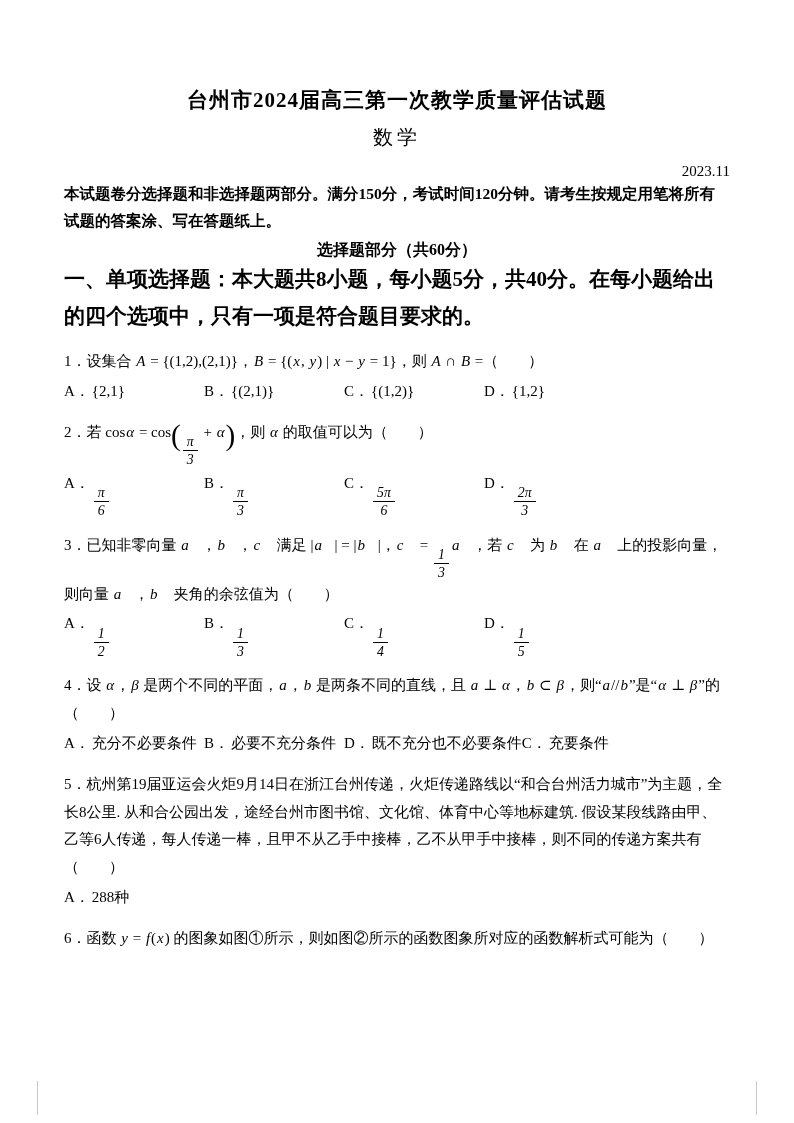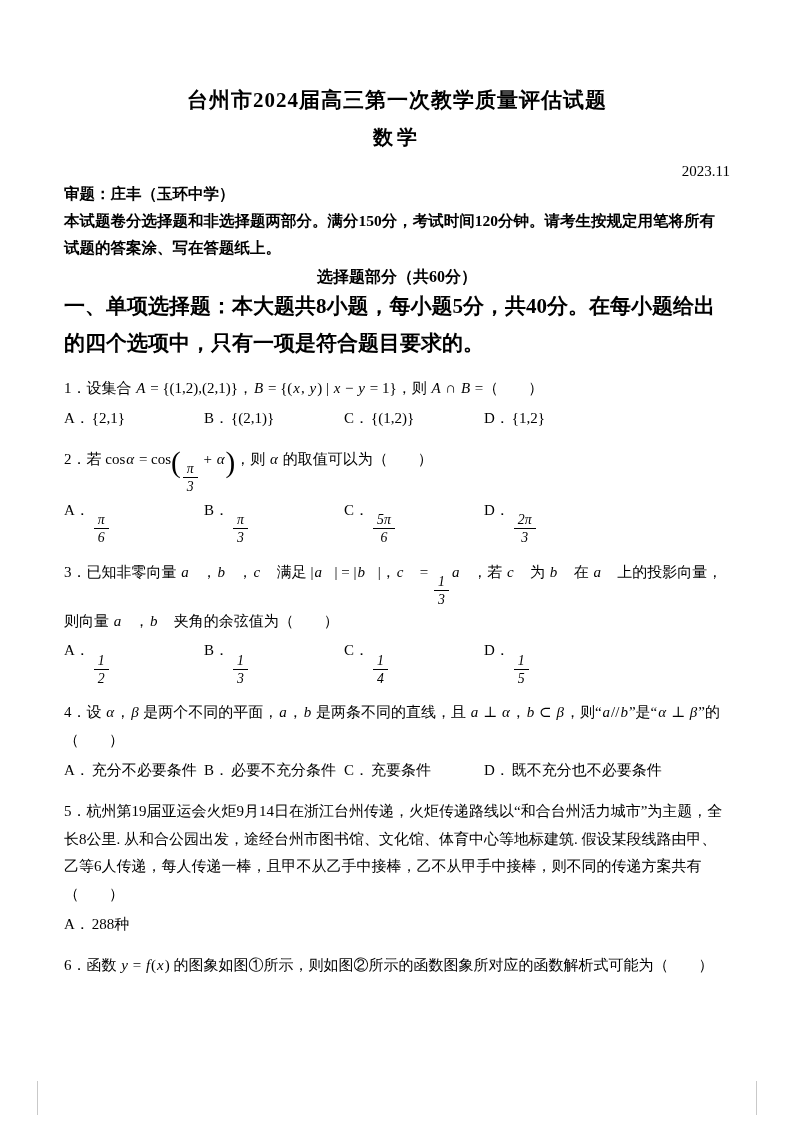--- a/index.html
+++ b/index.html
@@ -18,21 +18,21 @@
   }
   .title {
     text-align: center;
     font-size: 21px;
     font-weight: bold;
     letter-spacing: 1px;
   }
   .subject {
     text-align: center;
     font-size: 20px;
-    font-weight: bold;
+    font-weight: normal;
     letter-spacing: 4px;
     margin-top: 10px;
   }
   .date {
     text-align: right;
     font-size: 15px;
     margin-top: 12px;
   }
   .bold-line {
     font-size: 15.5px;
@@ -106,21 +106,20 @@
   .crop-mark.left { left: 37px; }
   .crop-mark.right { right: 37px; }
 </style>
 </head>
 <body>
 
 <div class="page">
   <div class="title">台州市2024届高三第一次教学质量评估试题</div>
   <div class="subject">数学</div>
   <div class="date">2023.11</div>
-  <div class="bold-line">审题：庄丰（玉环中学）</div>
   <div class="bold-line">本试题卷分选择题和非选择题两部分。满分150分，考试时间120分钟。请考生按规定用笔将所有试题的答案涂、写在答题纸上。</div>
   <div class="section-title">选择题部分（共60分）</div>
   <div class="intro">一、单项选择题：本大题共8小题，每小题5分，共40分。在每小题给出的四个选项中，只有一项是符合题目要求的。</div>
   <div id="question-list">
       <div class="question">
         <div class="stem"><span class="t">1．设集合 </span><span class="mi">A</span><span class="t"> = {(1,2),(2,1)}，</span><span class="mi">B</span><span class="t"> = {(</span><span class="mi">x</span><span class="t">, </span><span class="mi">y</span><span class="t">) | </span><span class="mi">x</span><span class="t"> − </span><span class="mi">y</span><span class="t"> = 1}，则 </span><span class="mi">A</span><span class="t"> ∩ </span><span class="mi">B</span><span class="t"> =（　　）</span></div>
         <div class="options">
           <span class="option"><span class="opt-label">A．</span><span class="t">{2,1}</span></span>
           <span class="option"><span class="opt-label">B．</span><span class="t">{(2,1)}</span></span>
           <span class="option"><span class="opt-label">C．</span><span class="t">{(1,2)}</span></span>
@@ -173,22 +172,22 @@
               <span class="num">1</span>
               <span class="den">5</span>
             </span></span>
         </div>
       </div>
       <div class="question">
         <div class="stem"><span class="t">4．设 </span><span class="mi">α</span><span class="t">，</span><span class="mi">β</span><span class="t"> 是两个不同的平面，</span><span class="mi">a</span><span class="t">，</span><span class="mi">b</span><span class="t"> 是两条不同的直线，且 </span><span class="mi">a</span><span class="t"> ⊥ </span><span class="mi">α</span><span class="t">，</span><span class="mi">b</span><span class="t"> ⊂ </span><span class="mi">β</span><span class="t">，则“</span><span class="mi">a</span><span class="t">//</span><span class="mi">b</span><span class="t">”是“</span><span class="mi">α</span><span class="t"> ⊥ </span><span class="mi">β</span><span class="t">”的　（　　）</span></div>
         <div class="options">
           <span class="option"><span class="opt-label">A．</span><span class="t">充分不必要条件</span></span>
           <span class="option"><span class="opt-label">B．</span><span class="t">必要不充分条件</span></span>
+          <span class="option"><span class="opt-label">D．</span><span class="t">既不充分也不必要条件</span></span>
           <span class="option"><span class="opt-label">C．</span><span class="t">充要条件</span></span>
-          <span class="option"><span class="opt-label">D．</span><span class="t">既不充分也不必要条件</span></span>
         </div>
       </div>
       <div class="question">
         <div class="stem"><span class="t">5．杭州第19届亚运会火炬9月14日在浙江台州传递，火炬传递路线以“和合台州活力城市”为主题，全长8公里. 从和合公园出发，途经台州市图书馆、文化馆、体育中心等地标建筑. 假设某段线路由甲、乙等6人传递，每人传递一棒，且甲不从乙手中接棒，乙不从甲手中接棒，则不同的传递方案共有（　　）</span></div>
         <div class="options">
           <span class="option"><span class="opt-label">A．</span><span class="t">288种</span></span>
         </div>
       </div>
       <div class="question">
         <div class="stem"><span class="t">6．函数 </span><span class="mi">y</span><span class="t"> = </span><span class="mi">f</span><span class="t">(</span><span class="mi">x</span><span class="t">) 的图象如图①所示，则如图②所示的函数图象所对应的函数解析式可能为（　　）</span></div>

